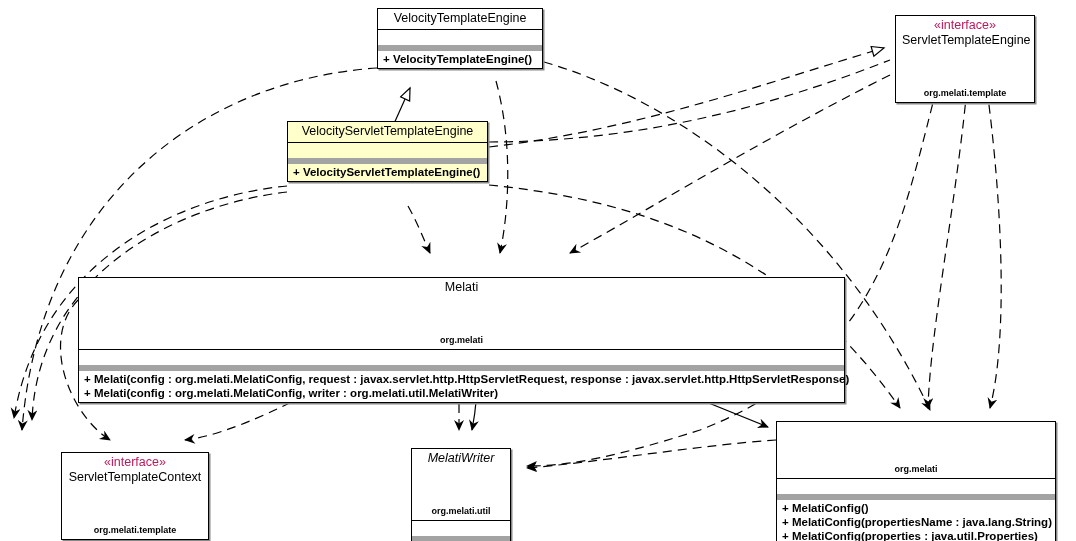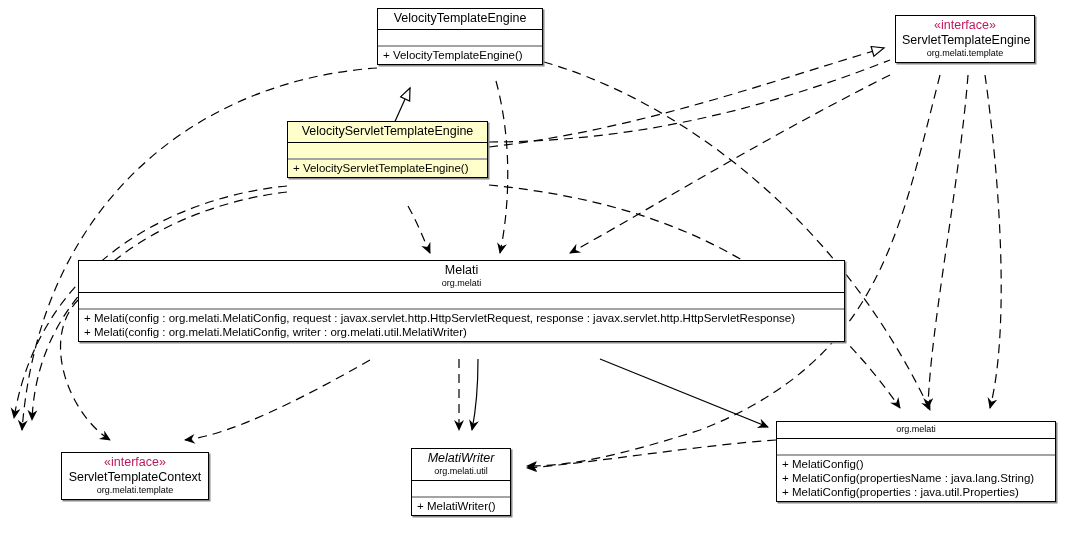--- a/index.html
+++ b/index.html
@@ -46,42 +46,44 @@
   }
   .comp-head {
     text-align: center;
     padding: 2px 6px 3px 6px;
   }
   .comp-attrs {
     border-top: 1px solid #000000;
     height: 16px;
   }
   .comp-ops {
-    border-top: 2px solid #a3a3a3;
+    border-top: 6px solid #a3a3a3;
     padding: 1px 15px 2px 5px;
+    font-weight: bold;
   }
   .stereotype {
     font-size: 12.5px;
     line-height: 15px;
     color: #be185d;
   }
   .cname {
     font-size: 12.5px;
     line-height: 15px;
     color: #000;
     white-space: nowrap;
   }
   .cname.abstract {
     font-style: italic;
   }
   .pkg {
     font-size: 9px;
     line-height: 11px;
-    font-weight: normal;
+    font-weight: bold;
     color: #000;
+    margin-top: 40px;
   }
   .op {
     font-size: 11.5px;
     line-height: 14px;
     white-space: nowrap;
     color: #000;
     text-align: left;
   }
   .op.centered {
     text-align: center;
@@ -166,21 +168,21 @@
   <div class="uml-class focus" style="left:287px; top:121px; width:201px;">
     <div class="compartment comp-head">
       <div class="cname">VelocityServletTemplateEngine</div>
     </div>
     <div class="compartment comp-attrs"></div>
     <div class="compartment comp-ops">
       <div class="op">+ VelocityServletTemplateEngine()</div>
     </div>
   </div>
 
-  <div class="uml-class" style="left:78px; top:260px; width:767px;">
+  <div class="uml-class" style="left:78px; top:277px; width:767px;">
     <div class="compartment comp-head">
       <div class="cname">Melati</div>
       <div class="pkg">org.melati</div>
     </div>
     <div class="compartment comp-attrs"></div>
     <div class="compartment comp-ops">
       <div class="op">+ Melati(config : org.melati.MelatiConfig, request : javax.servlet.http.HttpServletRequest, response : javax.servlet.http.HttpServletResponse)</div>
       <div class="op">+ Melati(config : org.melati.MelatiConfig, writer : org.melati.util.MelatiWriter)</div>
     </div>
   </div>

